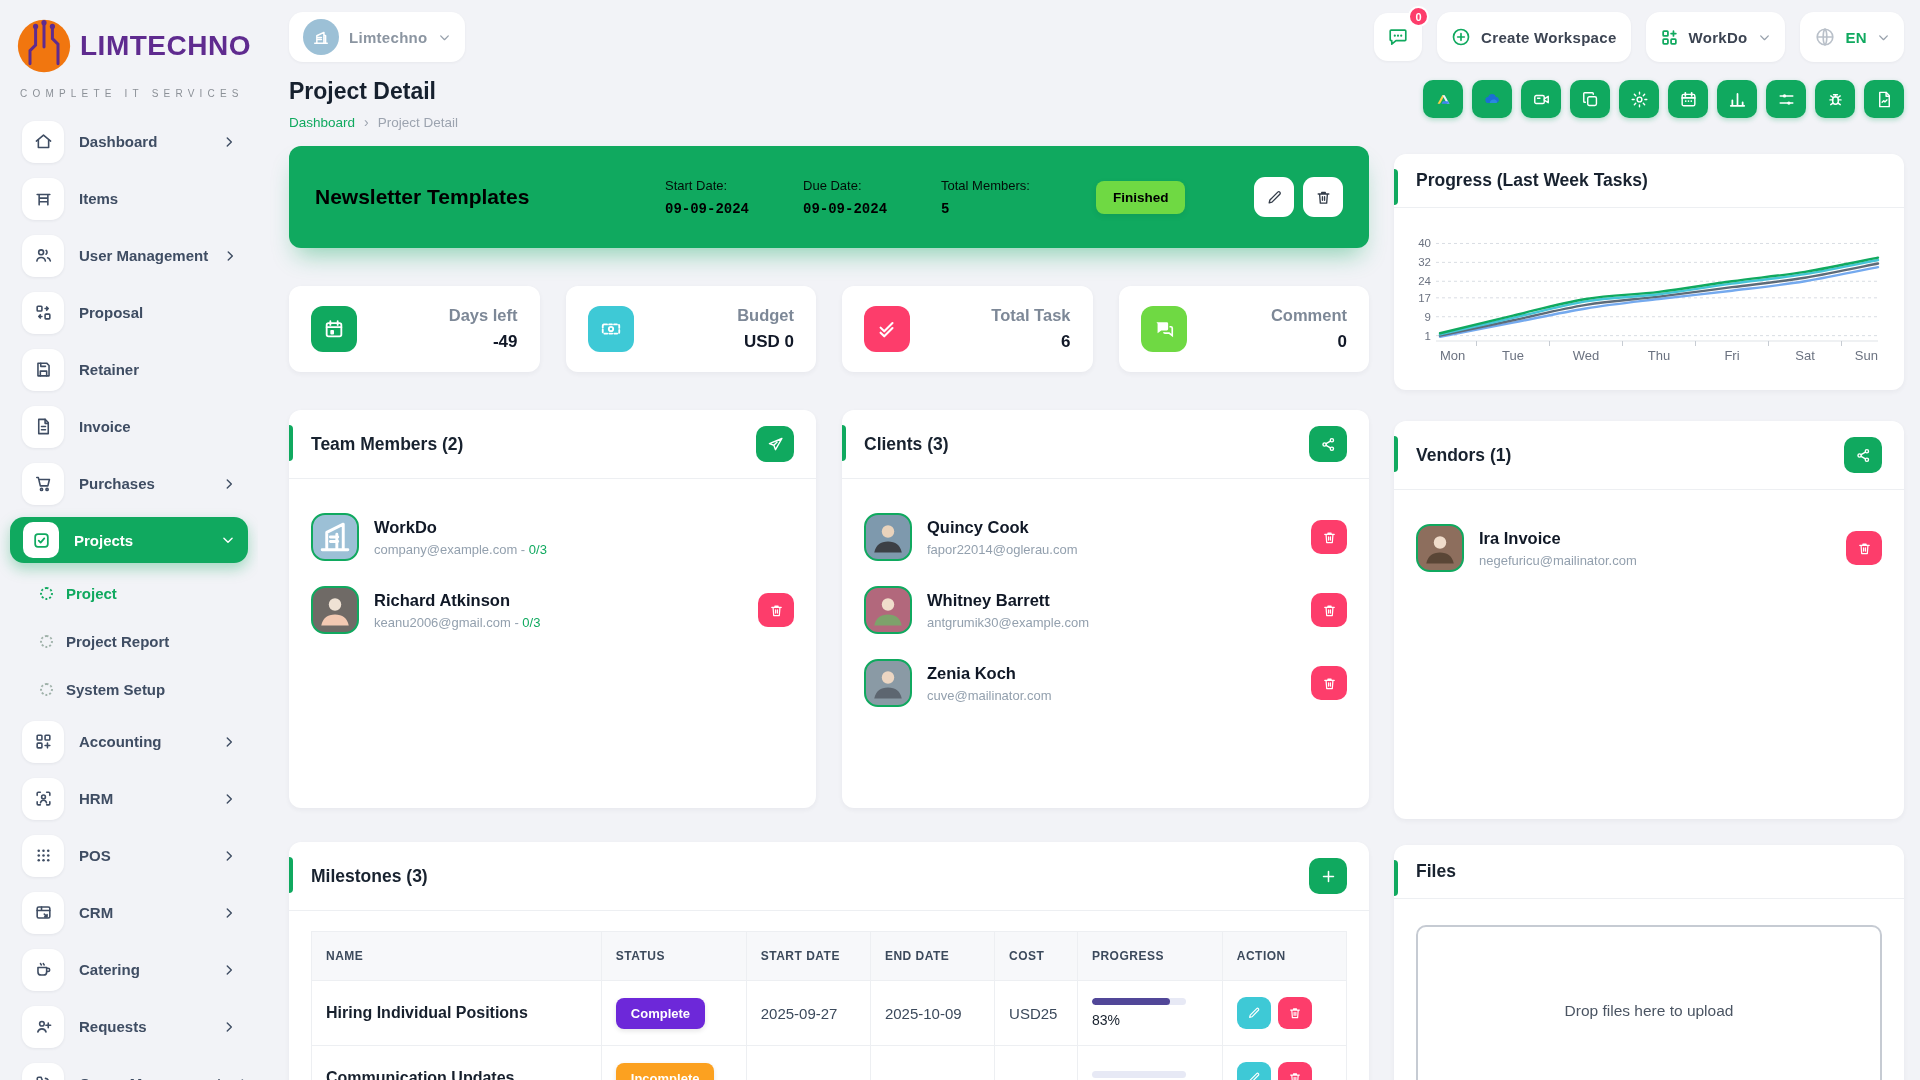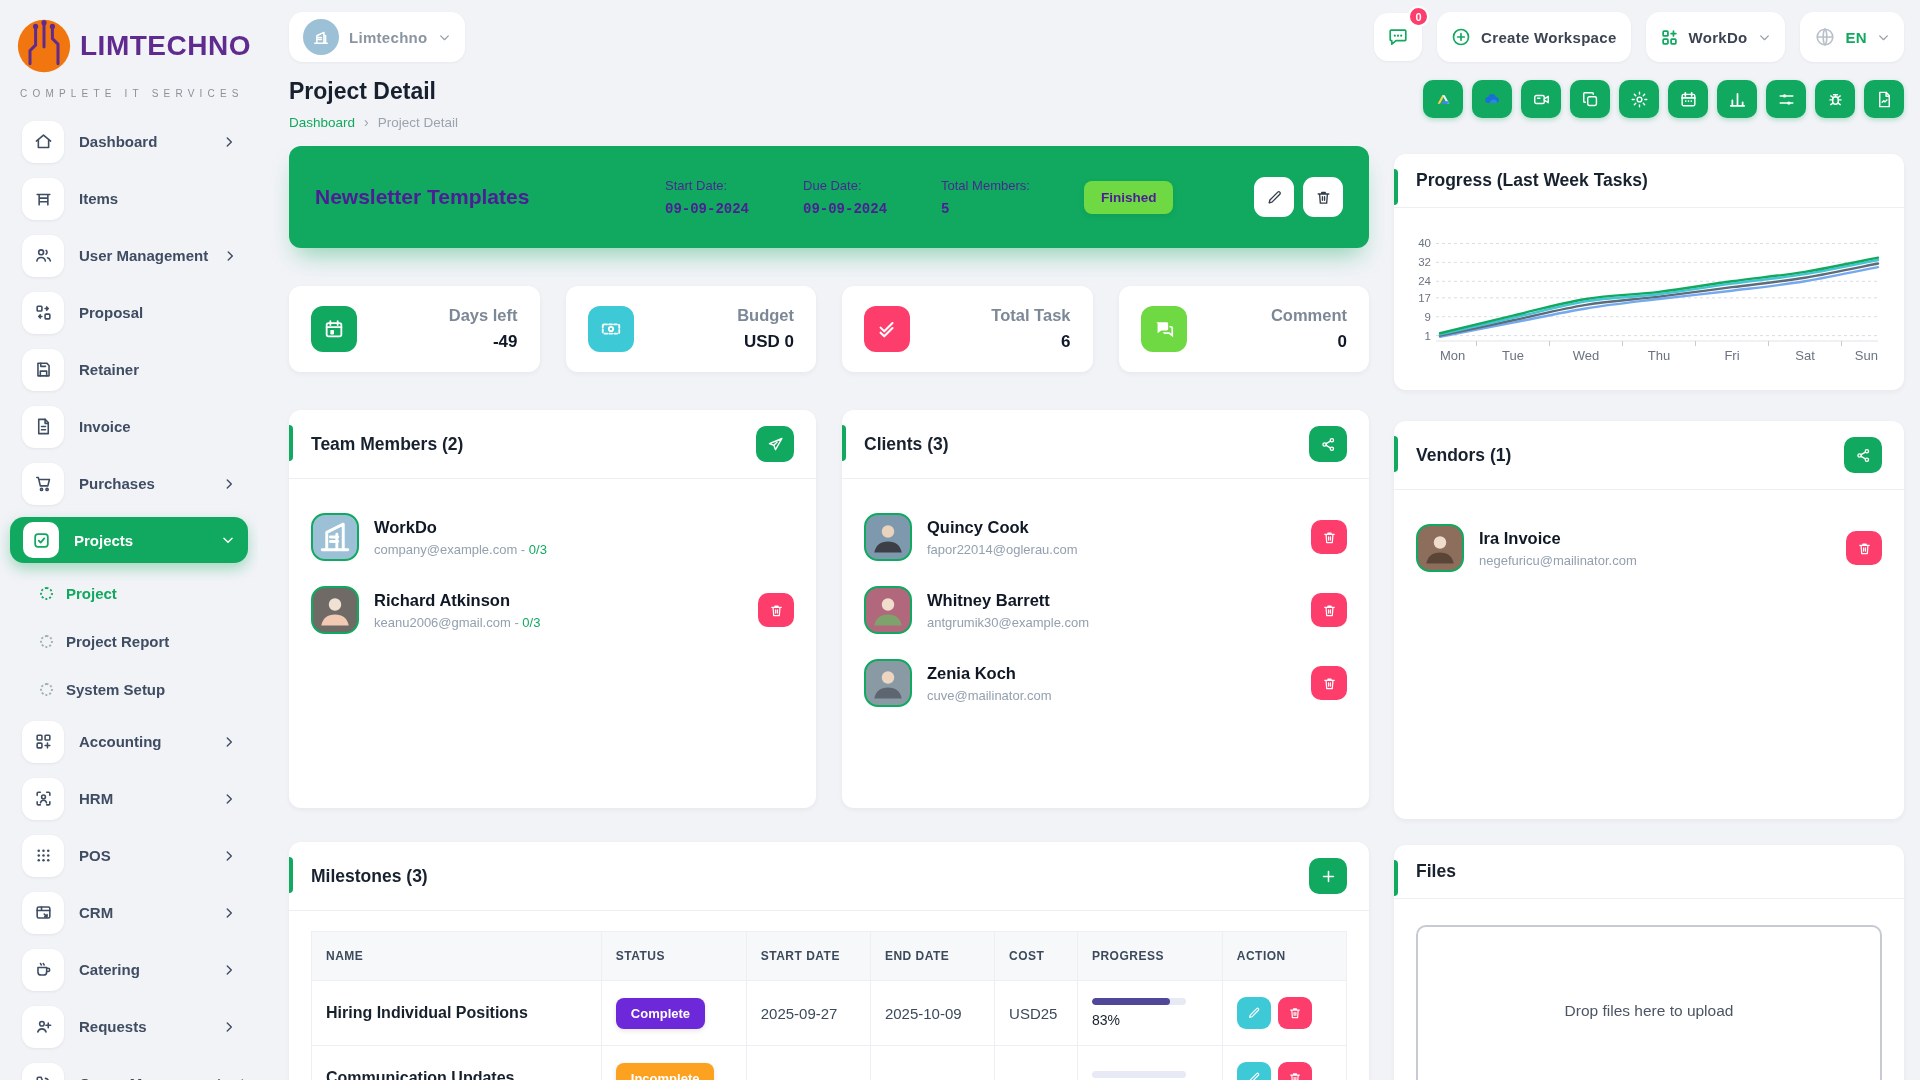--- a/index.html
+++ b/index.html
@@ -73,26 +73,26 @@
   .crumb-current{color:#9ca3af;}
   .icon-toolbar{display:flex;gap:9px;padding-top:2px;}
   .tool-btn{width:40px;height:38px;background:var(--green);border-radius:10px;display:flex;align-items:center;justify-content:center;color:#fff;cursor:pointer;box-shadow:0 2px 5px rgba(16,169,95,.3);}
   .tool-btn svg{width:19px;height:19px;}
 
   .content{display:flex;gap:25px;margin-top:16px;align-items:flex-start;}
   .col-left{flex:1;min-width:0;}
   .col-right{flex:0 0 510px;}
 
   
-  .banner{height:102px;border-radius:12px;background:var(--green);box-shadow:0 14px 24px -8px rgba(16,169,95,.45);display:flex;align-items:center;padding:0 26px;color:#4c1d95;margin-bottom:38px;}
+  .banner{height:102px;border-radius:12px;background:var(--green);box-shadow:0 14px 24px -8px rgba(16,169,95,.45);display:flex;align-items:center;padding:0 26px;color:#000000;margin-bottom:38px;}
   .banner-title{font-size:21px;font-weight:700;width:350px;}
   .b-field{margin-right:54px;}
   .b-label{font-size:13px;opacity:.92;}
   .b-value{font-size:14px;font-weight:700;margin-top:8px;font-family:Liberation Mono, monospace;}
-  .status-pill{background:var(--lgreen);border-radius:8px;padding:9px 17px;font-size:13.5px;font-weight:600;box-shadow:0 2px 6px rgba(0,0,0,.08);}
+  .status-pill{background:var(--lgreen);border-radius:8px;padding:9px 17px;font-size:13.5px;font-weight:600;box-shadow:0 2px 6px rgba(0,0,0,.08);margin-left:12px;}
   .banner-actions{margin-left:auto;display:flex;gap:9px;}
   .white-btn{width:40px;height:40px;background:#fff;border-radius:11px;color:#333c49;display:flex;align-items:center;justify-content:center;cursor:pointer;}
   .white-btn svg{width:17px;height:17px;}
 
   
   .stats-row{display:flex;gap:26px;margin-bottom:38px;}
   .stat-card{flex:1;background:#fff;border-radius:12px;padding:20px 22px;display:flex;align-items:center;justify-content:space-between;box-shadow:0 2px 5px rgba(30,40,60,.05);}
   .stat-icon{width:46px;height:46px;border-radius:12px;display:flex;align-items:center;justify-content:center;color:#fff;}
   .stat-icon svg{width:22px;height:22px;}
   .c-green{background:var(--green);} .c-cyan{background:var(--cyan);} .c-pink{background:var(--pink);} .c-lgreen{background:var(--lgreen);}

